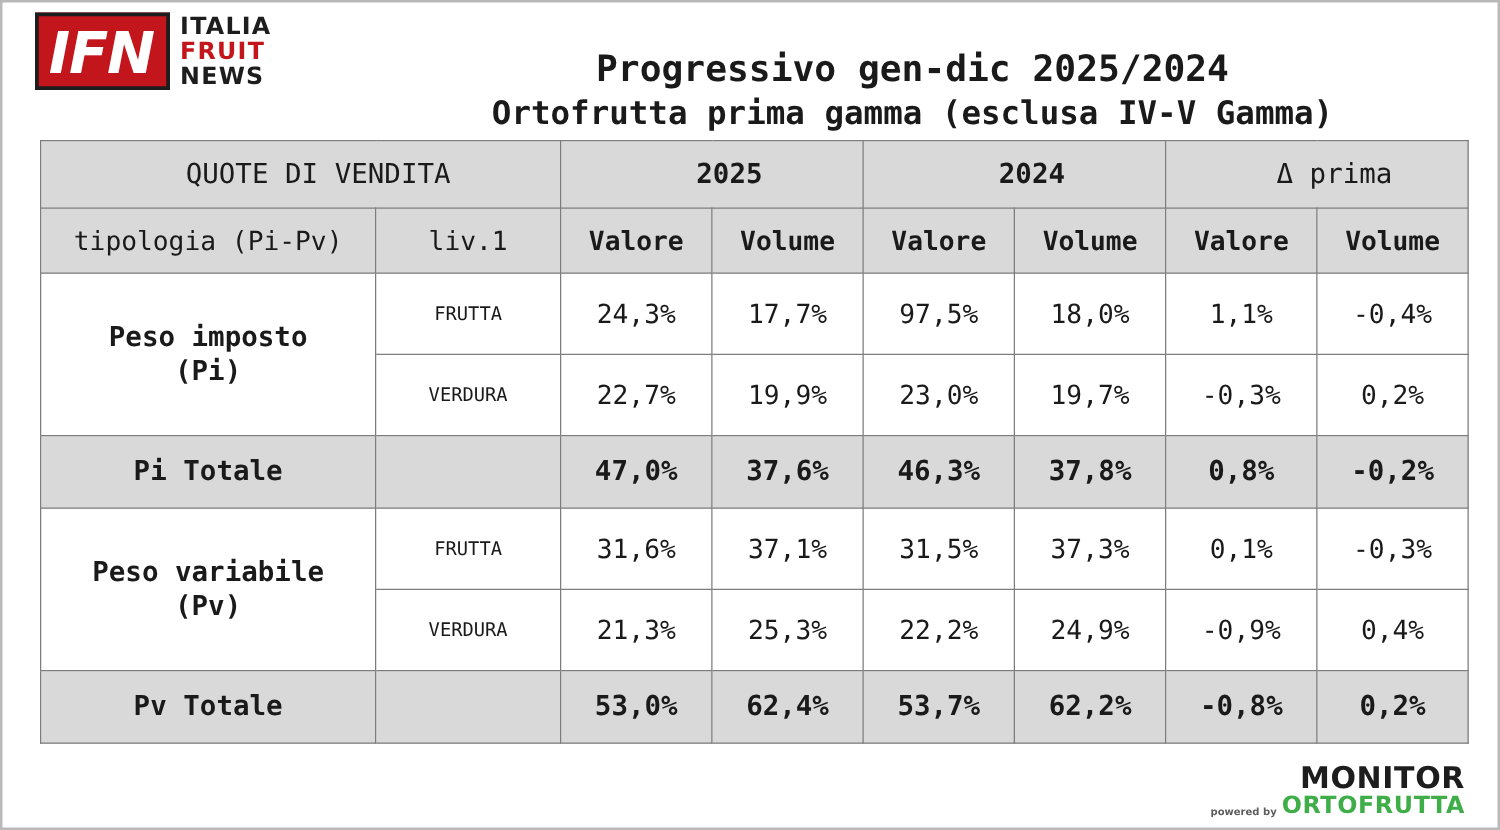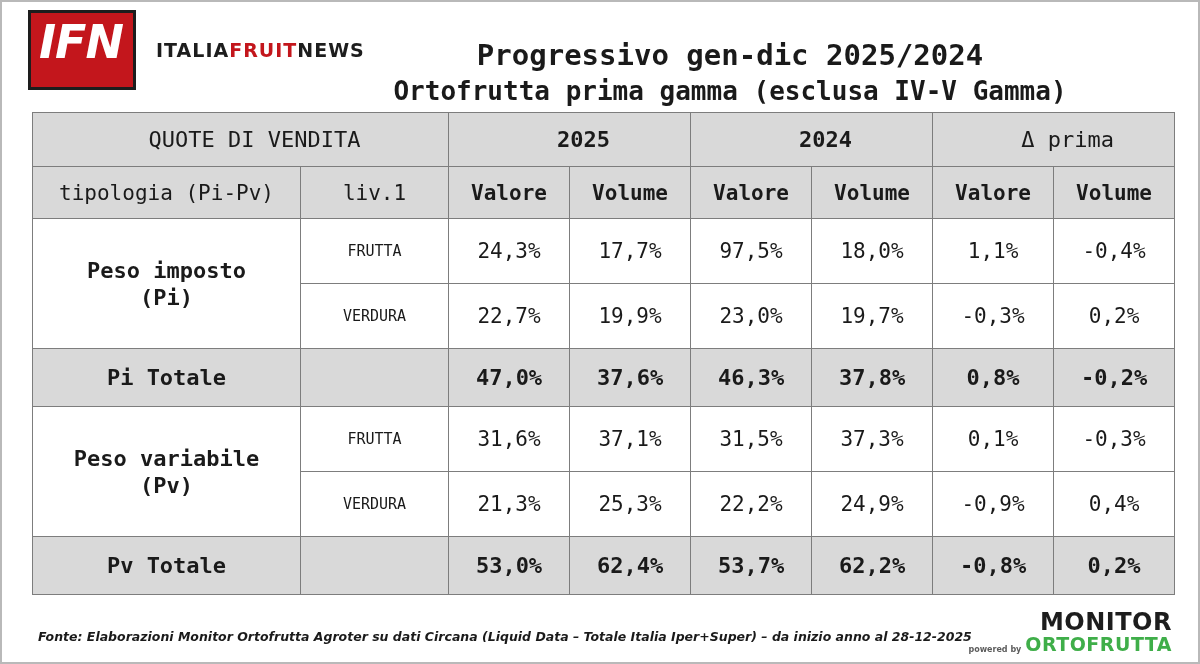--- a/index.html
+++ b/index.html
@@ -40,28 +40,28 @@
   .logo-ifn {
     display: inline-block;
     background: #c3161c;
     color: #ffffff;
     font-family: "DejaVu Sans", sans-serif;
     font-weight: bold;
     font-style: italic;
     font-size: 46px;
     line-height: 54px;
     letter-spacing: -1px;
-    padding: 2px 10px 18px 8px;
+    padding: 2px 10px 0 8px;
     border: 3px solid #1d1d1d;
     box-sizing: border-box;
   }
   .logo-words {
-    margin-left: 20px;
+    margin-left: 8px;
     display: flex;
-    flex-direction: row;
+    flex-direction: column;
     justify-content: flex-end;
   }
   .logo-words span {
     font-family: "DejaVu Sans", sans-serif;
     font-weight: bold;
     font-size: 19px;
     line-height: 20px;
     letter-spacing: 1px;
     color: #1d1d1d;
   }
@@ -341,21 +341,20 @@
           <td>53,7%</td>
           <td>62,2%</td>
           <td class="neg">-0,8%</td>
           <td>0,2%</td>
         </tr>
       </tbody>
     </table>
   </div>
 
   <div class="footer">
-    <div class="footer-note">Fonte: Elaborazioni Monitor Ortofrutta Agroter su dati Circana (Liquid Data – Totale Italia Iper+Super) –  da inizio anno al 28-12-2025</div>
     <div class="monitor-logo">
       <div class="m-top">MONITOR</div>
       <div class="m-botrow">
         <span class="m-powered">powered by</span>
         <span class="m-bot">ORTOFRUTTA</span>
       </div>
     </div>
   </div>
 
 </div>

